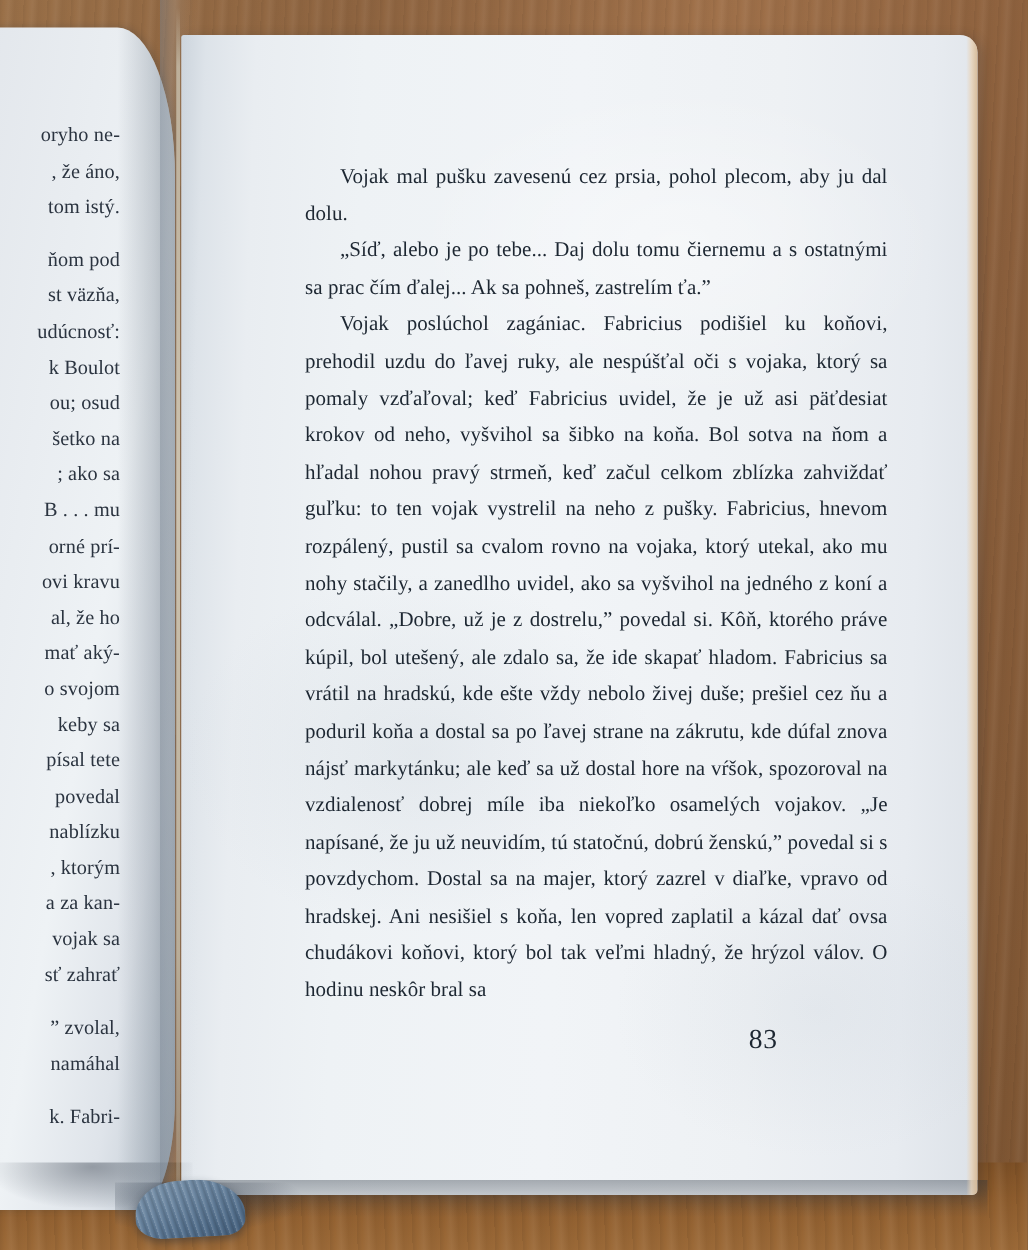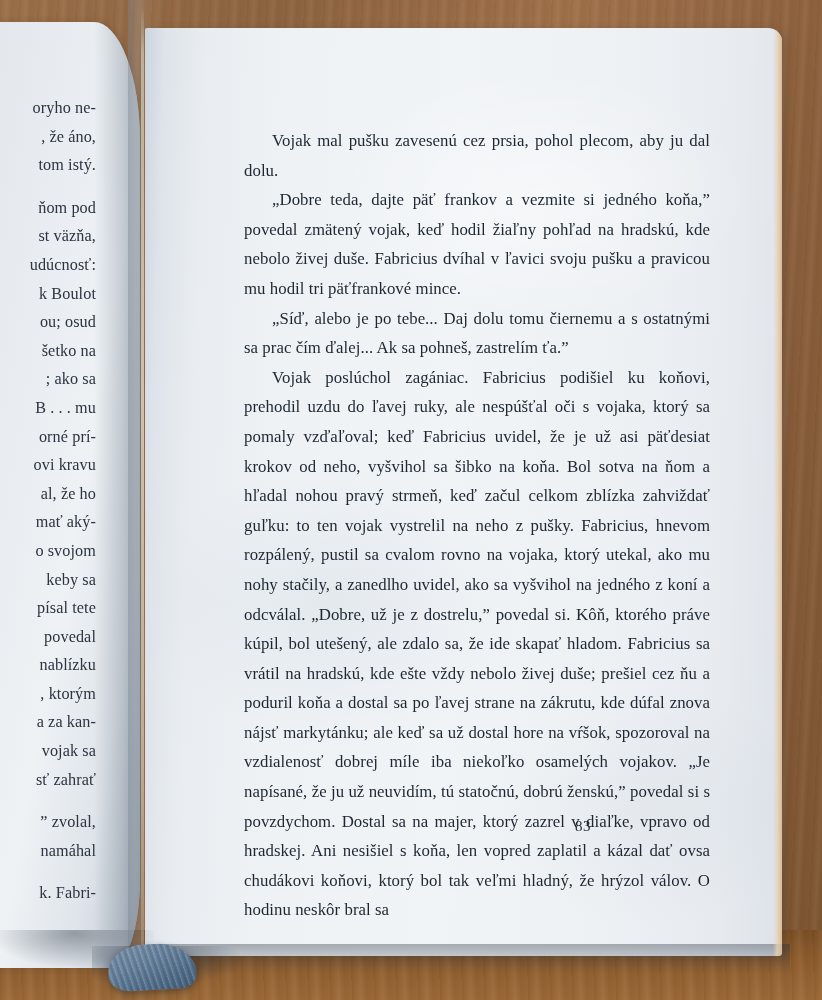--- a/index.html
+++ b/index.html
@@ -175,23 +175,23 @@
     color: #1d2732;
     font-size: 16.8px;
     line-height: 29.6px;
     letter-spacing: 0.05px;
   }
   .para { text-align: justify; text-justify: inter-word; }
   .para.indent { text-indent: 28px; }
 
   .folio {
     position: absolute;
-    left: 430px;
+    left: 454px;
     top: 790px;
-    font-size: 15px;
+    font-size: 22px;
     color: #1d2732;
     letter-spacing: 0.6px;
     z-index: 2;
   }
 
   
   .spine-cloth {
     position: absolute;
     left: 108px;
     top: 944px;
@@ -279,21 +279,20 @@
       <div class="gap"></div>
       <div class="ln">k. Fabri-</div>
     </div>
   </div>
 
   <div class="page-right">
     <div class="edge-right"></div>
 
     <div class="textblock">
       <p class="para indent">Vojak mal pušku zavesenú cez prsia, pohol plecom, aby ju dal dolu.</p>
-      <p class="para indent">„Dobre teda, dajte päť frankov a vezmite si jedného koňa,” povedal zmätený vojak, keď hodil žiaľny pohľad na hradskú, kde nebolo živej duše. Fabricius dvíhal v ľavici svoju pušku a pravicou mu hodil tri päťfrankové mince.</p>
       <p class="para indent">„Síď, alebo je po tebe... Daj dolu tomu čiernemu a s ostatnými sa prac čím ďalej... Ak sa pohneš, zastrelím ťa.”</p>
       <p class="para indent">Vojak poslúchol zagániac. Fabricius podišiel ku koňovi, prehodil uzdu do ľavej ruky, ale nespúšťal oči s vojaka, ktorý sa pomaly vzďaľoval; keď Fabricius uvidel, že je už asi päťdesiat krokov od neho, vyšvihol sa šibko na koňa. Bol sotva na ňom a hľadal nohou pravý strmeň, keď začul celkom zblízka zahviždať guľku: to ten vojak vystrelil na neho z pušky. Fabricius, hnevom rozpálený, pustil sa cvalom rovno na vojaka, ktorý utekal, ako mu nohy stačily, a zanedlho uvidel, ako sa vyšvihol na jedného z koní a odcválal. „Dobre, už je z dostrelu,” povedal si. Kôň, ktorého práve kúpil, bol utešený, ale zdalo sa, že ide skapať hladom. Fabricius sa vrátil na hradskú, kde ešte vždy nebolo živej duše; prešiel cez ňu a poduril koňa a dostal sa po ľavej strane na zákrutu, kde dúfal znova nájsť markytánku; ale keď sa už dostal hore na vŕšok, spozoroval na vzdialenosť dobrej míle iba niekoľko osamelých vojakov. „Je napísané, že ju už neuvidím, tú statočnú, dobrú ženskú,” povedal si s povzdychom. Dostal sa na majer, ktorý zazrel v diaľke, vpravo od hradskej. Ani nesišiel s koňa, len vopred zaplatil a kázal dať ovsa chudákovi koňovi, ktorý bol tak veľmi hladný, že hrýzol válov. O hodinu neskôr bral sa</p>
     </div>
 
     <div class="folio">83</div>
   </div>
 
   <div class="gutter"></div>
   <div class="fold-line"></div>
 

